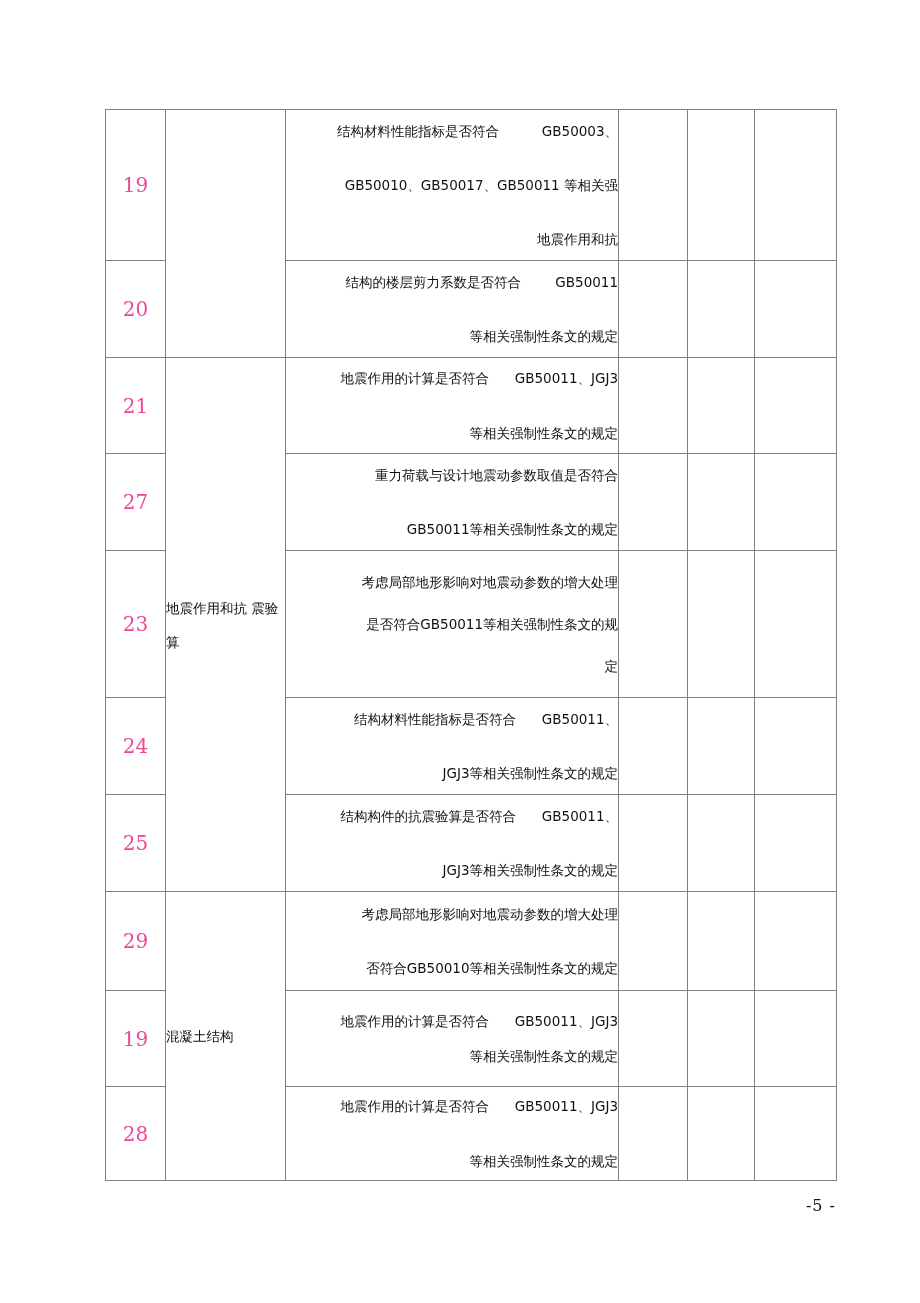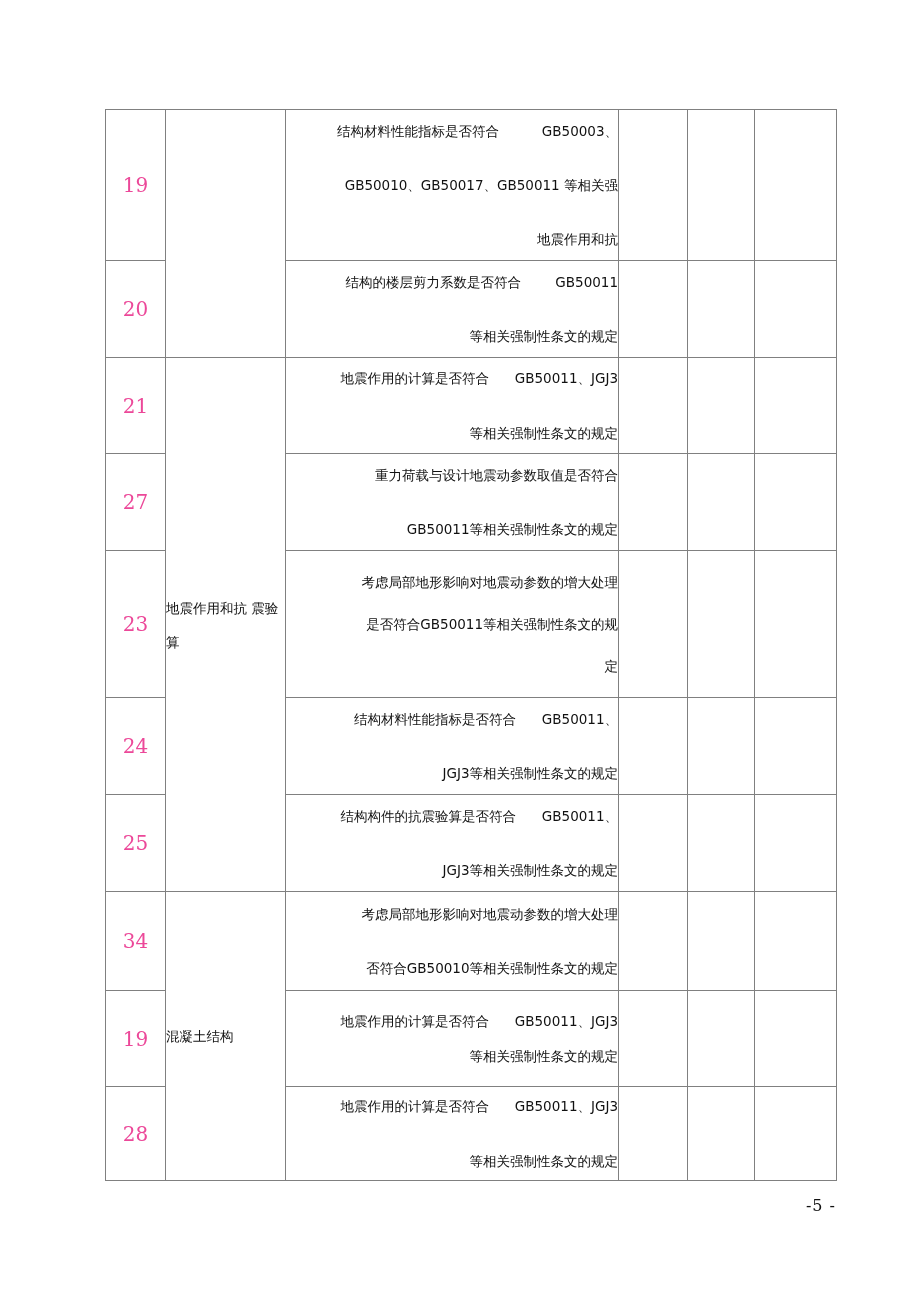--- a/index.html
+++ b/index.html
@@ -190,21 +190,21 @@
         <td class="cell-item gap-lg">
           <span class="ln">结构构件的抗震验算是否符合      GB50011、</span>
           <span class="ln">JGJ3等相关强制性条文的规定</span>
         </td>
         <td class="cell-empty"></td>
         <td class="cell-empty"></td>
         <td class="cell-empty"></td>
       </tr>
 
       <tr style="height:99px;">
-        <td class="cell-no">34</td>
+        <td class="cell-no">29</td>
         <td class="cell-cat" rowspan="3">
           <span class="ln">混凝土结构</span>
         </td>
         <td class="cell-item gap-lg">
           <span class="ln">考虑局部地形影响对地震动参数的增大处理</span>
           <span class="ln">否符合GB50010等相关强制性条文的规定</span>
         </td>
         <td class="cell-empty"></td>
         <td class="cell-empty"></td>
         <td class="cell-empty"></td>

